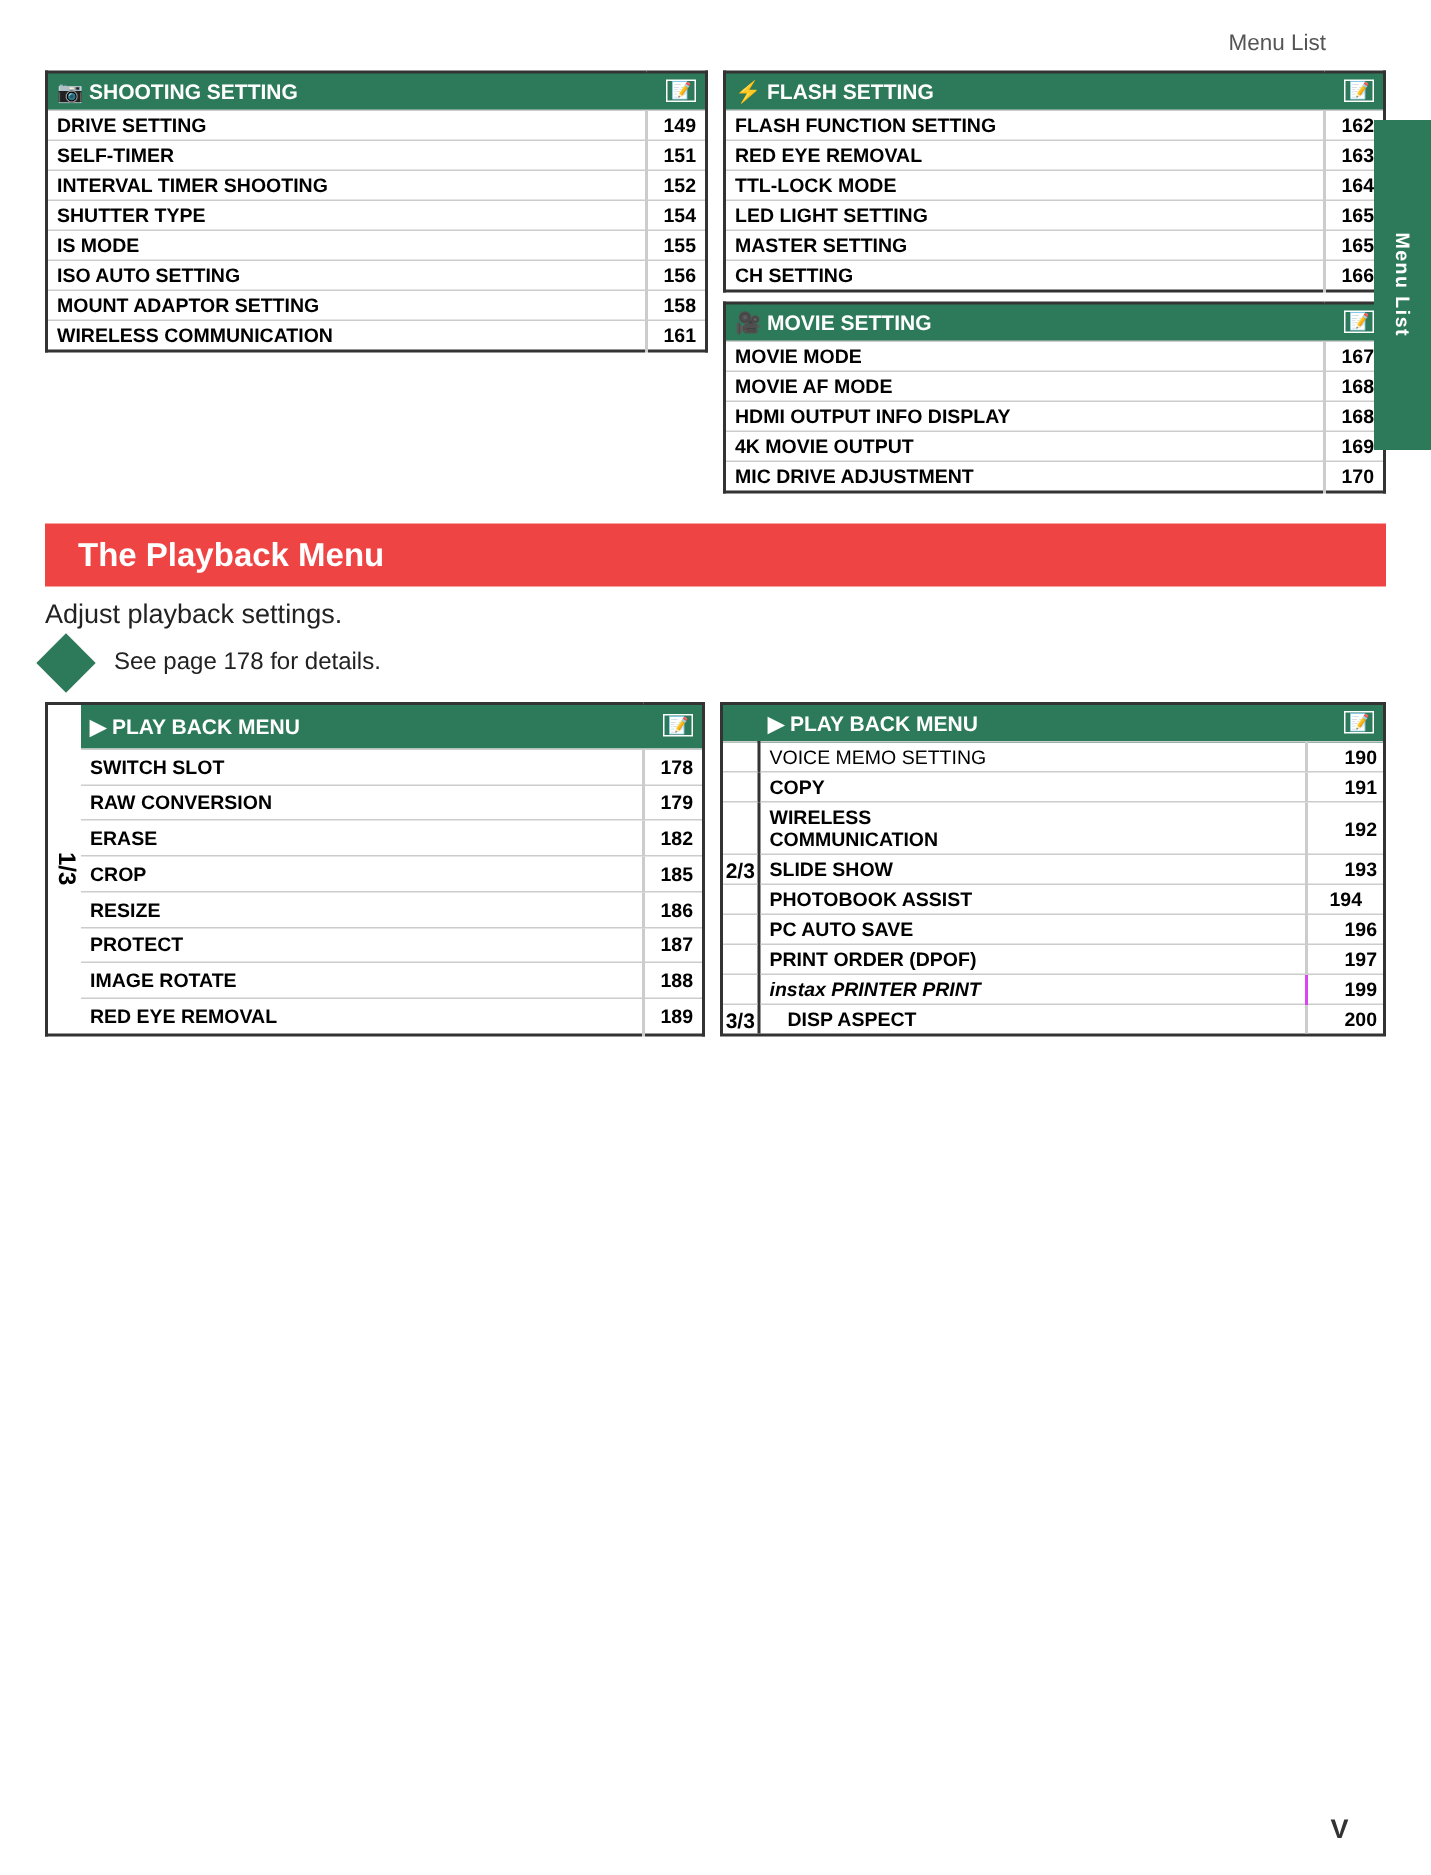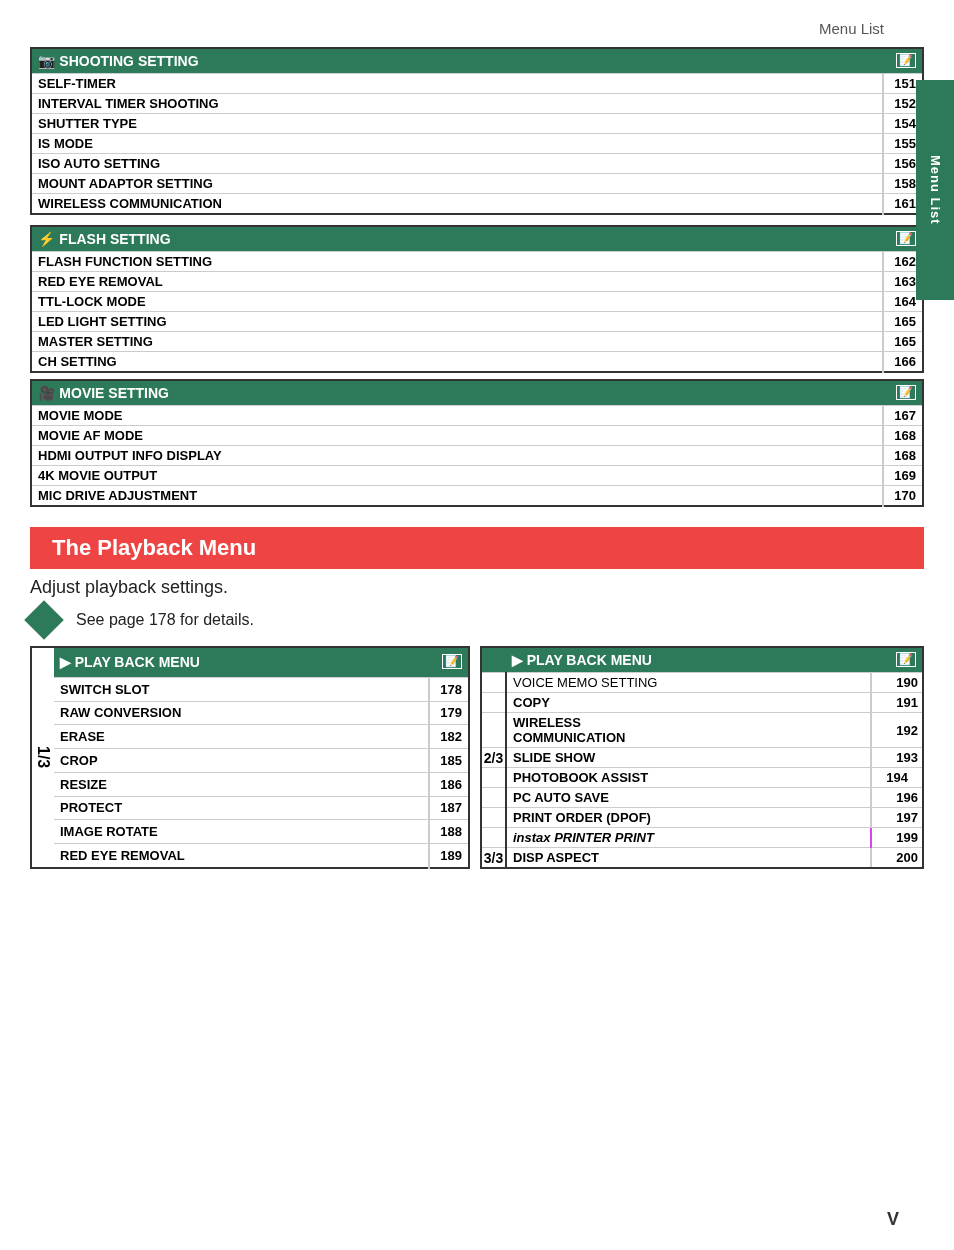--- a/index.html
+++ b/index.html
@@ -38,21 +38,20 @@
       height: 220px;
       display: flex;
       align-items: center;
       justify-content: center;
     }
 
     .top-section {
       display: flex;
       gap: 10px;
       margin-bottom: 20px;
-      flex-direction: column;
     }
 
     .playback-desc {
       font-size: 18px;
       margin: 8px 0;
       color: #222;
     }
 
     .playback-see {
       display: flex;
@@ -127,20 +126,24 @@
     <table class="menu-tbl" style="width:100%;">
       <tbody>
         <tr class="tbl-header">
           <td colspan="2">
             <span>📷</span>
             <span>SHOOTING SETTING</span>
             <span style="float:right; border:1px solid #fff; padding:0 2px; font-size:11px;">📝</span>
           </td>
         </tr>
         <tr>
+          <td>DRIVE SETTING</td>
+          <td class="page-col">149</td>
+        </tr>
+        <tr>
           <td>SELF-TIMER</td>
           <td class="page-col">151</td>
         </tr>
         <tr>
           <td>INTERVAL TIMER SHOOTING</td>
           <td class="page-col">152</td>
         </tr>
         <tr>
           <td>SHUTTER TYPE</td>
           <td class="page-col">154</td>
@@ -346,21 +349,21 @@
           <td style="border-top:1px solid #ccc; font-weight:bold; padding:2px 6px;">PRINT ORDER (DPOF)</td>
           <td style="border-top:1px solid #ccc; border-left:2px solid #ccc; font-weight:bold; padding:2px 4px; text-align:right;">197</td>
         </tr>
         <tr>
           <td style="border-top:1px solid #ccc; border-right:2px solid #333;"></td>
           <td style="border-top:1px solid #ccc; font-weight:bold; padding:2px 6px; font-style:italic;">instax PRINTER PRINT</td>
           <td style="border-top:1px solid #ccc; border-left:2px solid #d946ef; font-weight:bold; padding:2px 4px; text-align:right;">199</td>
         </tr>
         <tr>
           <td style="border-top:1px solid #ccc; border-right:2px solid #333; font-weight:bold; font-size:14px; text-align:center;">3/3</td>
-          <td style="border-top:1px solid #ccc; font-weight:bold; padding:2px 6px;">DISP ASPECT</td>
+          <td style="border-top:1px solid #ccc; font-weight:bold; padding:2px 18px;">DISP ASPECT</td>
           <td style="border-top:1px solid #ccc; border-left:2px solid #ccc; font-weight:bold; padding:2px 4px; text-align:right;">200</td>
         </tr>
       </tbody>
     </table>
   </div>
 
 </div>
 
 <div class="page-num-bottom">V</div>
 

